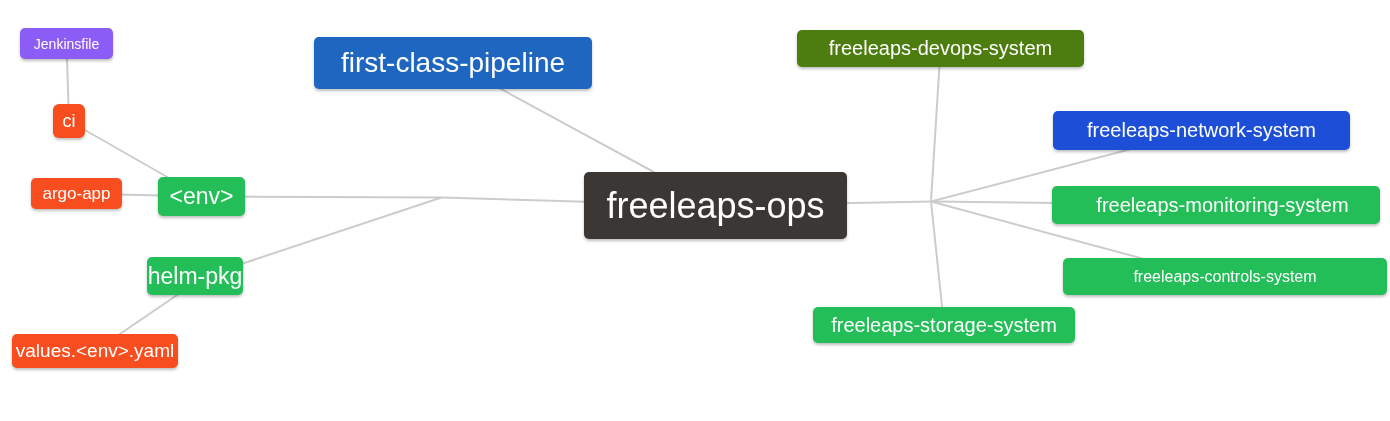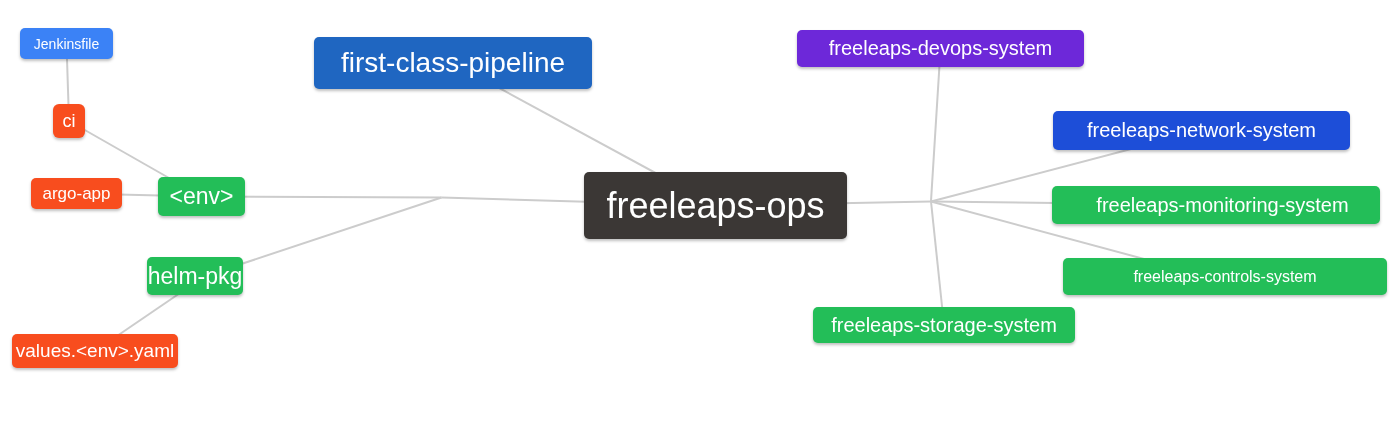--- a/index.html
+++ b/index.html
@@ -62,21 +62,21 @@
       <line x1="453" y1="63" x2="715.5" y2="205.5" stroke="#CCCCCC" stroke-width="2"></line>
       <line x1="441.5" y1="197.5" x2="715.5" y2="205.5" stroke="#CCCCCC" stroke-width="2"></line>
       <line x1="715.5" y1="205.5" x2="931" y2="201.5" stroke="#CCCCCC" stroke-width="2"></line>
       <line x1="931" y1="201.5" x2="940.5" y2="48.5" stroke="#CCCCCC" stroke-width="2"></line>
       <line x1="931" y1="201.5" x2="1201.5" y2="130.5" stroke="#CCCCCC" stroke-width="2"></line>
       <line x1="931" y1="201.5" x2="1216" y2="205" stroke="#CCCCCC" stroke-width="2"></line>
       <line x1="931" y1="201.5" x2="1209" y2="276.5" stroke="#CCCCCC" stroke-width="2"></line>
       <line x1="931" y1="201.5" x2="944" y2="325" stroke="#CCCCCC" stroke-width="2"></line>
     </svg>
 
-  <div class="node n-jenkinsfile" style="background: #3b82f6;">
+  <div class="node n-jenkinsfile" style="background: #8b5cf6;">
     <span>Jenkinsfile</span>
   </div>
 
   <div class="node n-ci" style="background: rgb(248, 77, 30);">
     <span>ci</span>
   </div>
 
   <div class="node n-argo_app" style="background: rgb(248, 77, 30);">
     <span>argo-app</span>
   </div>
@@ -96,21 +96,21 @@
   <div class="node n-first_class_pipeline" style="background: rgb(31, 102, 193);">
     <span>first-class-pipeline</span>
   </div>
 
 
   <div class="node n-freeleaps_ops" style="background: rgb(59, 55, 53);">
     <span>freeleaps-ops</span>
   </div>
 
 
-  <div class="node n-devops_system" style="background: #6d28d9;">
+  <div class="node n-devops_system" style="background: #4d7c0f;">
     <span>freeleaps-devops-system</span>
   </div>
 
   <div class="node n-network_system" style="background: #1d4ed8;">
     <span>freeleaps-network-system</span>
   </div>
 
   <div class="node n-monitoring_system" style="background: rgb(35, 190, 88);">
     <span>freeleaps-monitoring-system</span>
   </div>

